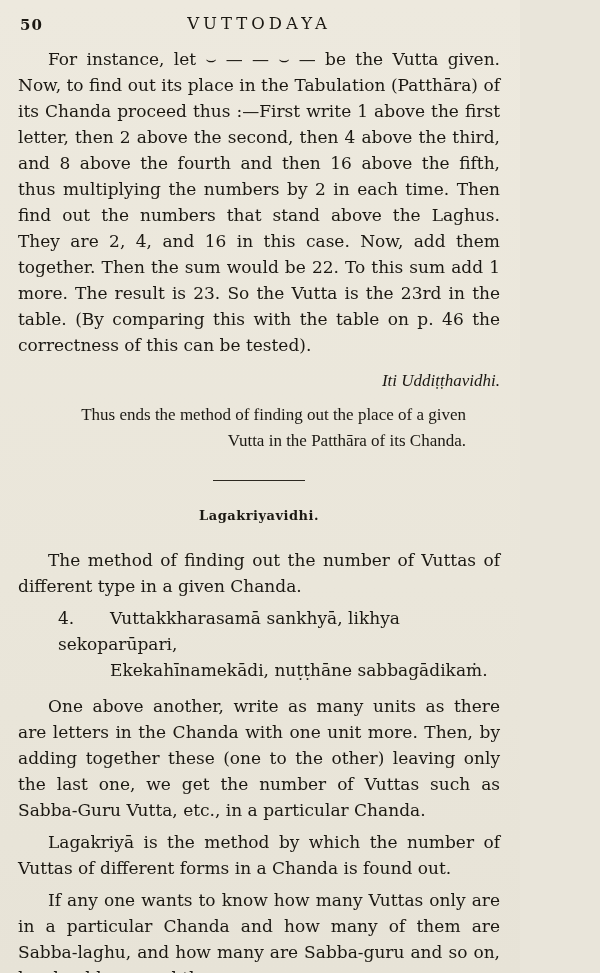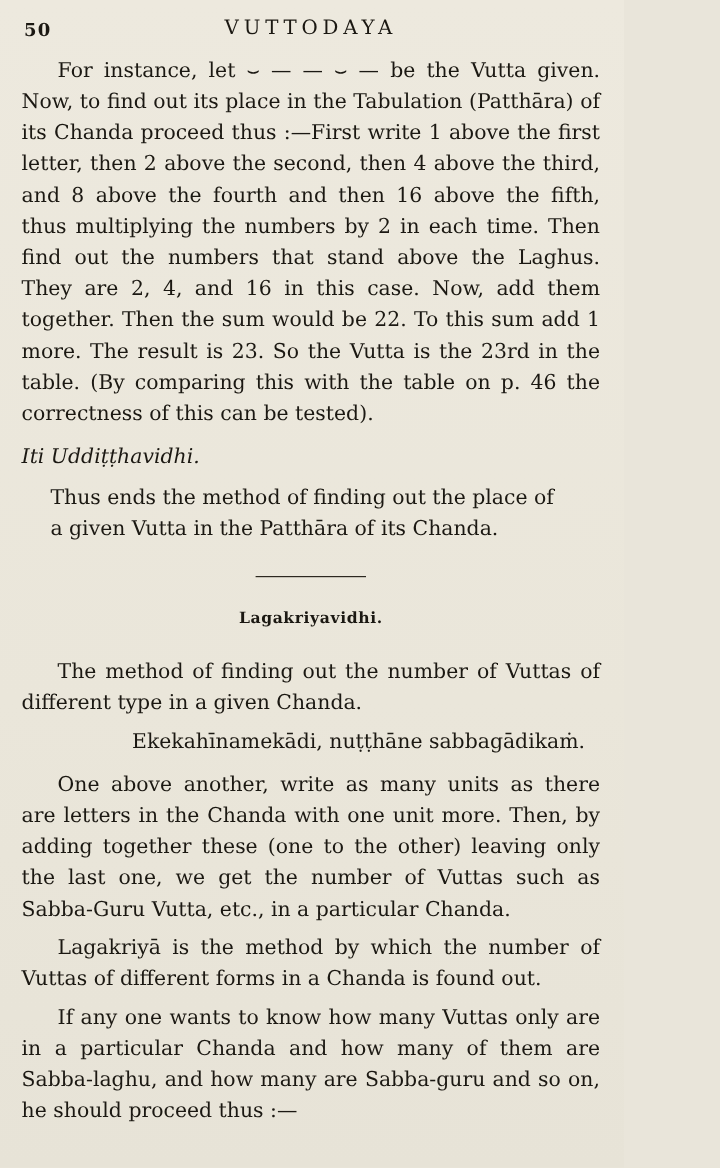--- a/index.html
+++ b/index.html
@@ -37,22 +37,23 @@
   .running-title {
     font-size: 16.5px;
     letter-spacing: 4px;
   }
   p {
     margin: 0 0 6px 0;
     text-align: justify;
   }
   p.indent { text-indent: 30px; }
   .centered {
-    text-align: left;
+    text-align: right;
     text-indent: 0;
+    font-family: Liberation Serif, serif;
   }
   .italic { font-style: italic; }
   .iti-line { margin: 10px 0 8px 0; }
   .closing { margin: 2px 34px 0 24px; }
   .rule {
     width: 92px;
     height: 0;
     border-top: 1.6px solid #2c2820;
     margin: 26px auto 22px auto;
   }
@@ -88,20 +89,23 @@
 
   <p class="centered closing">Thus ends the method of finding out the place of a given Vutta in the Patthāra of its Chanda.</p>
 
   <div class="rule"></div>
 
   <h2 class="section-heading">Lagakriyavidhi.</h2>
 
   <p class="indent">The method of finding out the number of Vuttas of different type in a given Chanda.</p>
 
   <div class="verse">
+    <div class="verse-line1">
+      <span class="verse-num">4.</span><span>Vuttakkharasamā sankhyā, likhya sekoparūpari,</span>
+    </div>
     <div class="verse-line2">Ekekahīnamekādi, nuṭṭhāne sabbagādikaṁ.</div>
   </div>
 
   <p class="indent">One above another, write as many units as there are letters in the Chanda with one unit more. Then, by adding together these (one to the other) leaving only the last one, we get the number of Vuttas such as Sabba-Guru Vutta, etc., in a particular Chanda.</p>
 
   <p class="indent">Lagakriyā is the method by which the number of Vuttas of different forms in a Chanda is found out.</p>
 
   <p class="indent">If any one wants to know how many Vuttas only are in a particular Chanda and how many of them are Sabba-laghu, and how many are Sabba-guru and so on, he should proceed thus :—</p>
 
 

